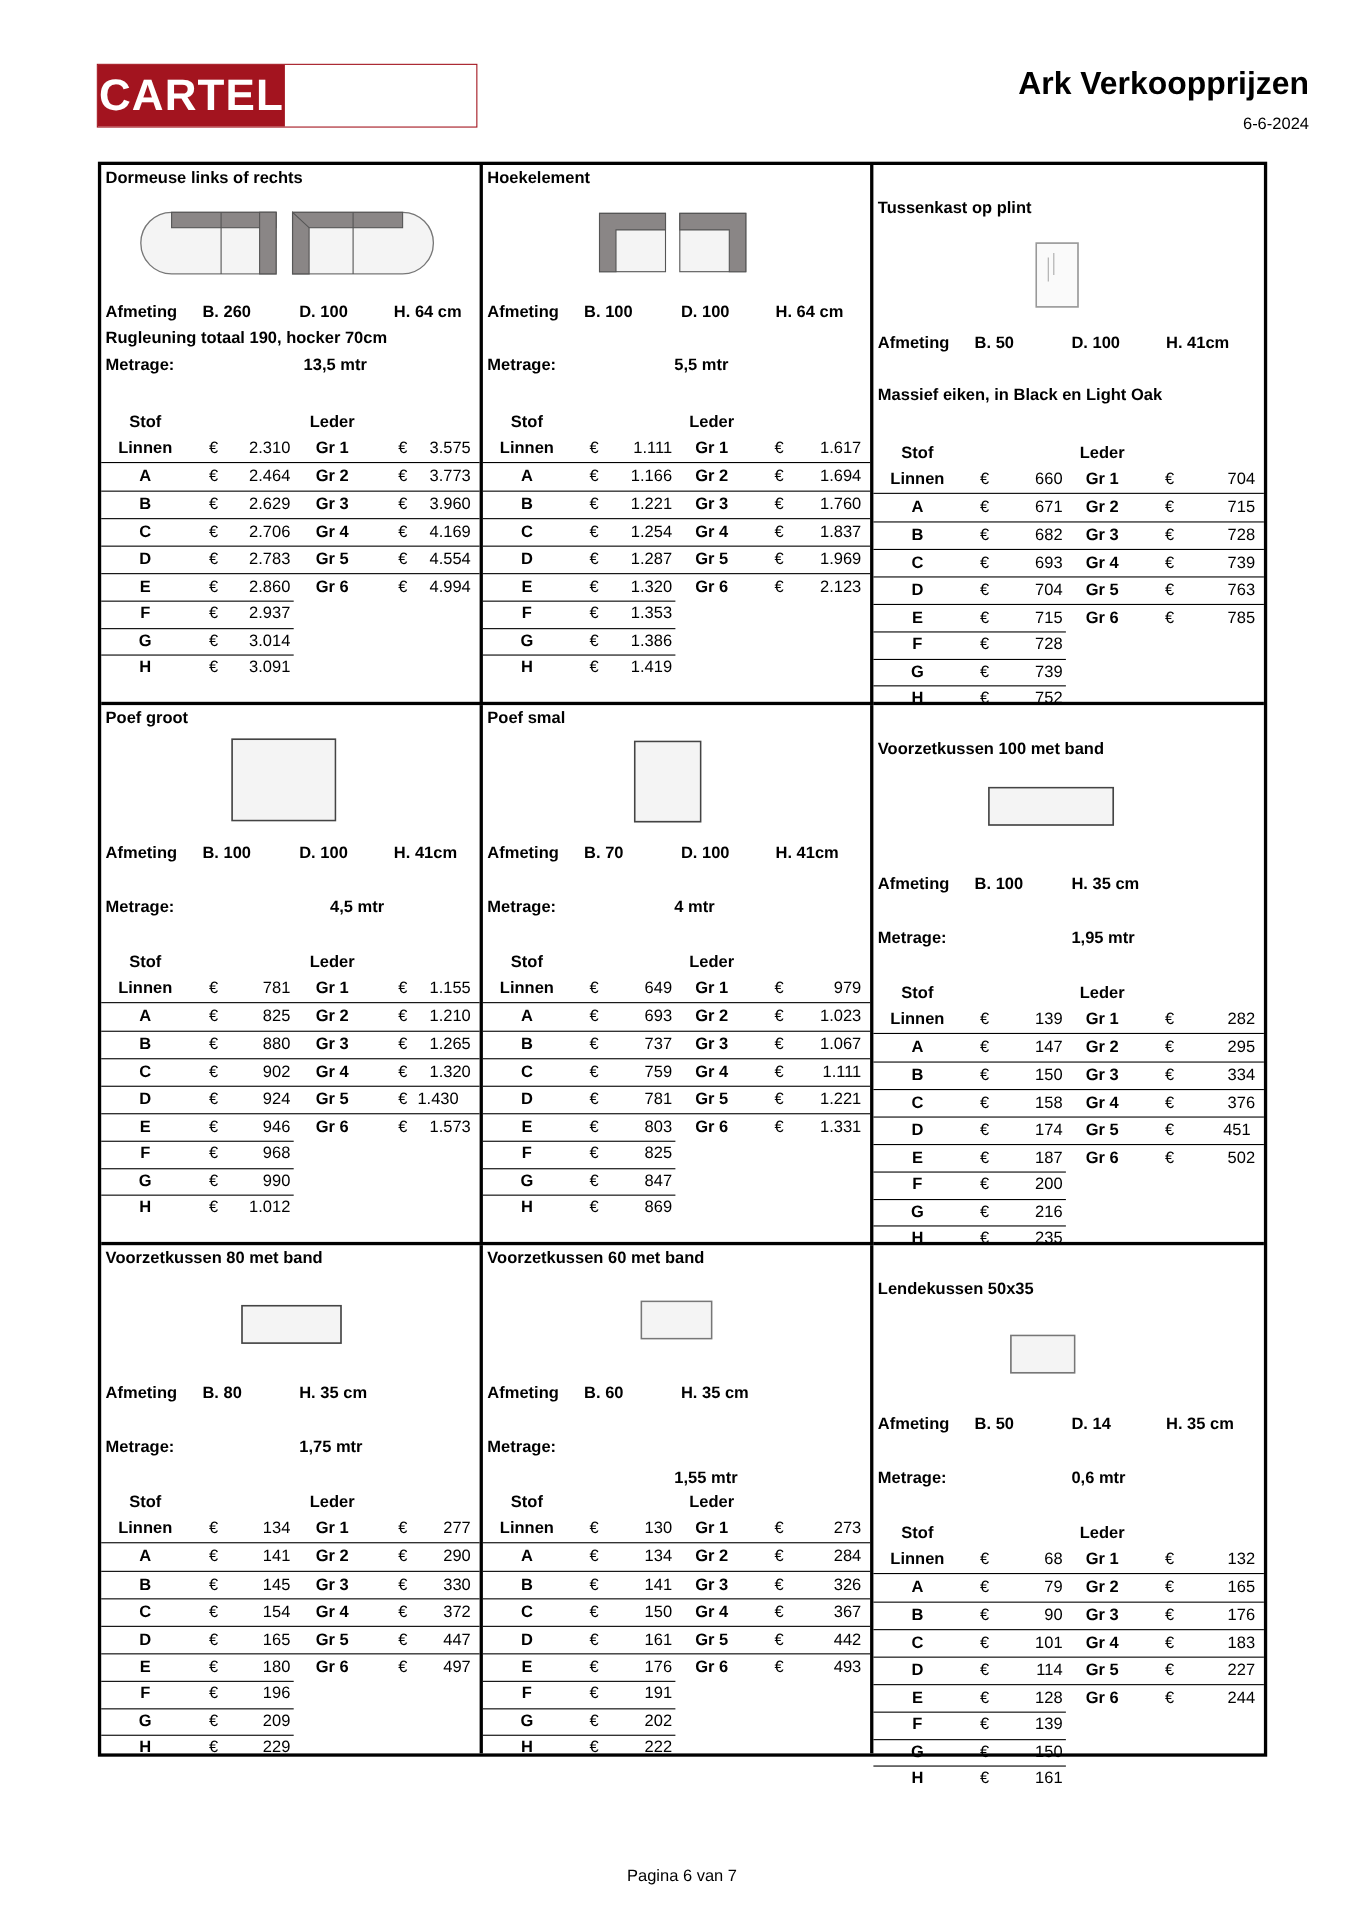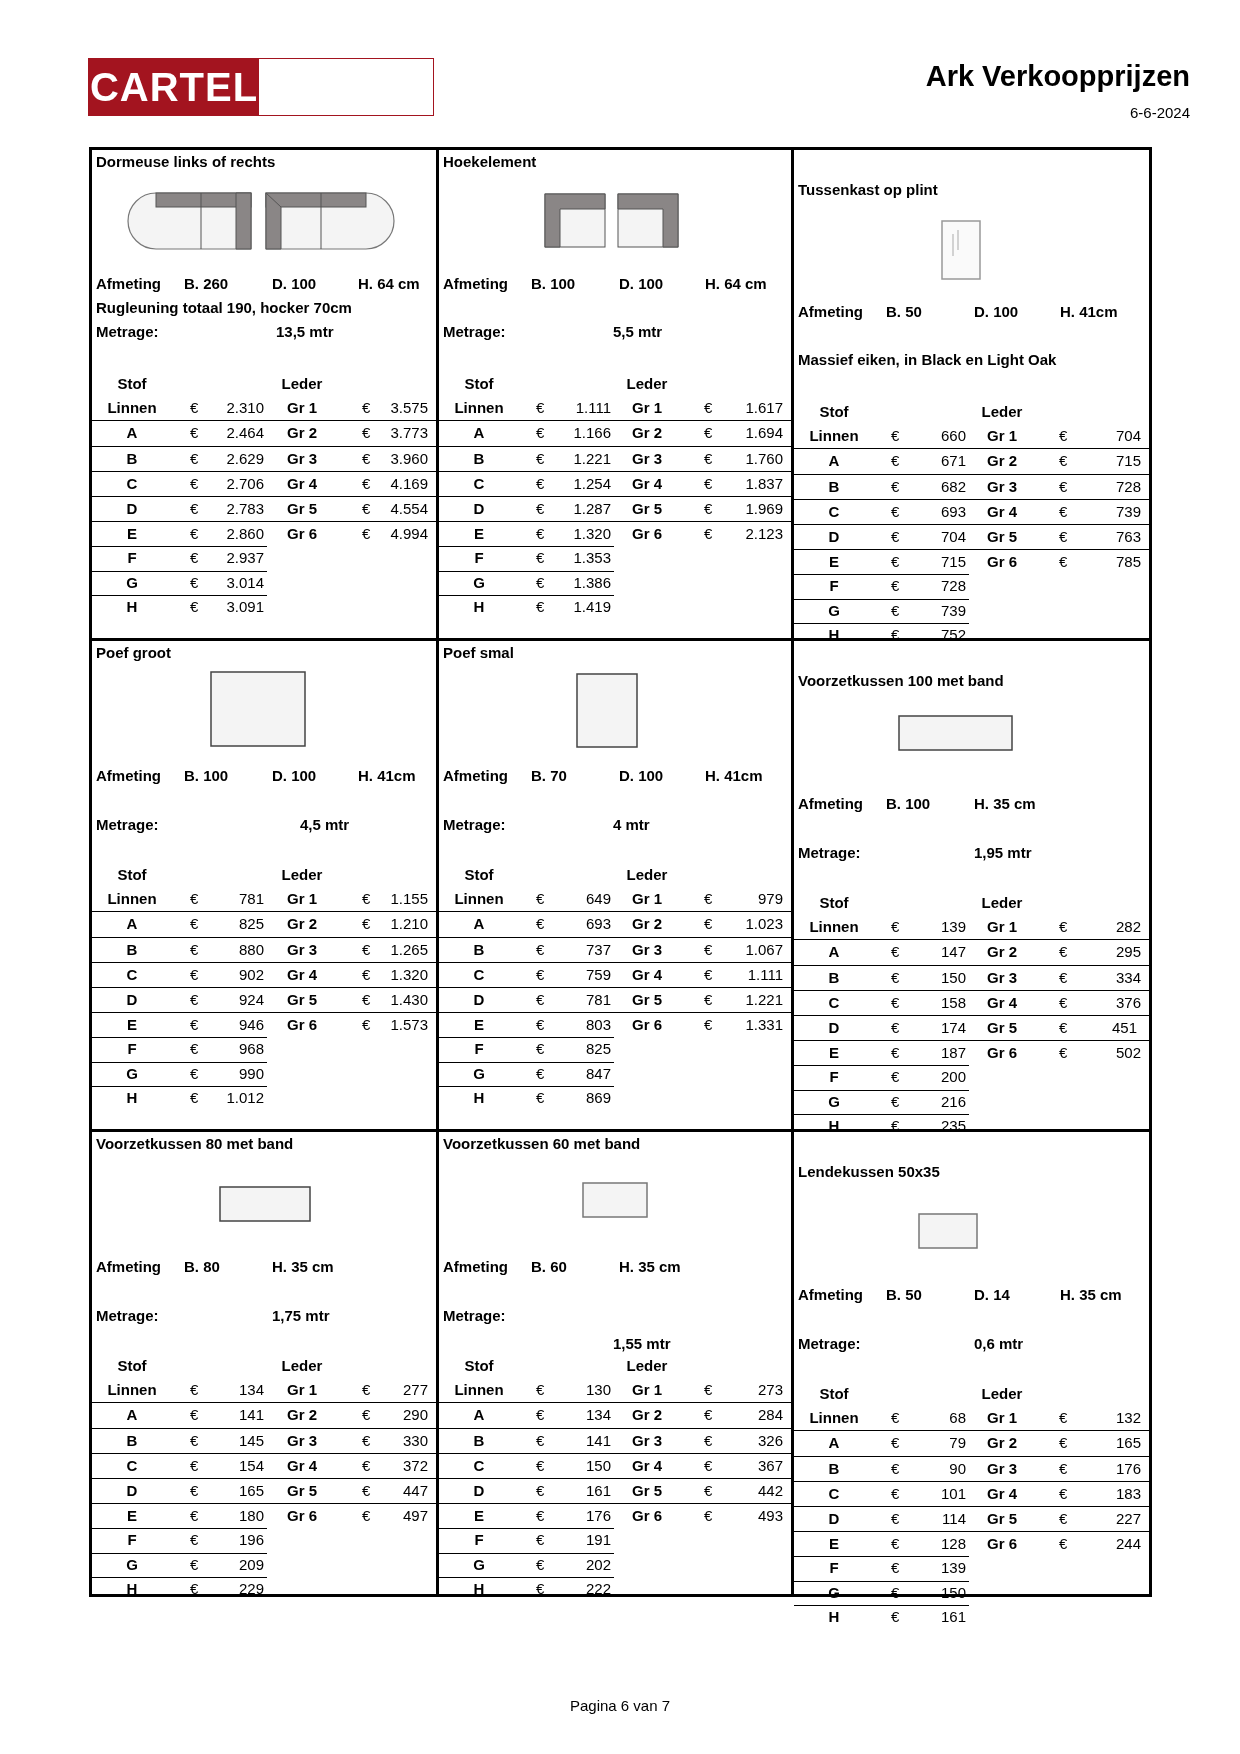--- a/index.html
+++ b/index.html
@@ -361,21 +361,21 @@
           <span class="lbl" style="left:170px">Gr 4</span>
           <span style="left:270px">€</span>
           <span style="right:8px">1.320</span>
         </div>
         <div class="trow bord-full">
           <span class="lbl" style="left:0px">D</span>
           <span style="left:98px">€</span>
           <span style="right:172px">924</span>
           <span class="lbl" style="left:170px">Gr 5</span>
           <span style="left:270px">€</span>
-          <span style="right:8px">1.430</span>
+          <span style="right:19px">1.430</span>
         </div>
         <div class="trow bord-full">
           <span class="lbl" style="left:0px">E</span>
           <span style="left:98px">€</span>
           <span style="right:172px">946</span>
           <span class="lbl" style="left:170px">Gr 6</span>
           <span style="left:270px">€</span>
           <span style="right:8px">1.573</span>
         </div>
         <div class="trow bord-half">

